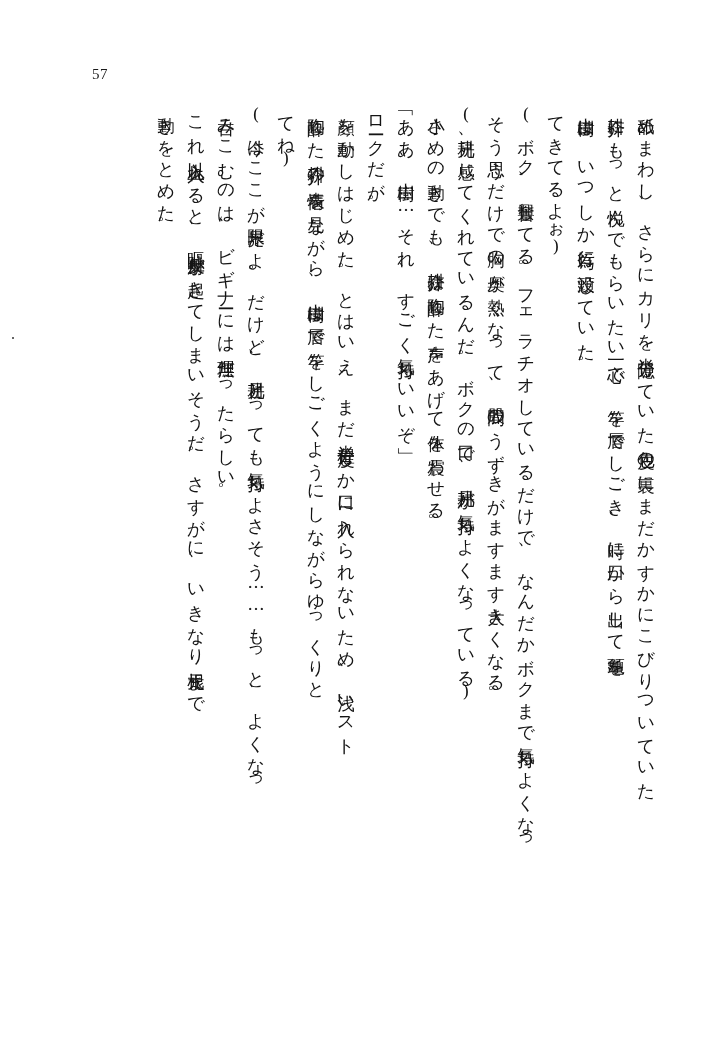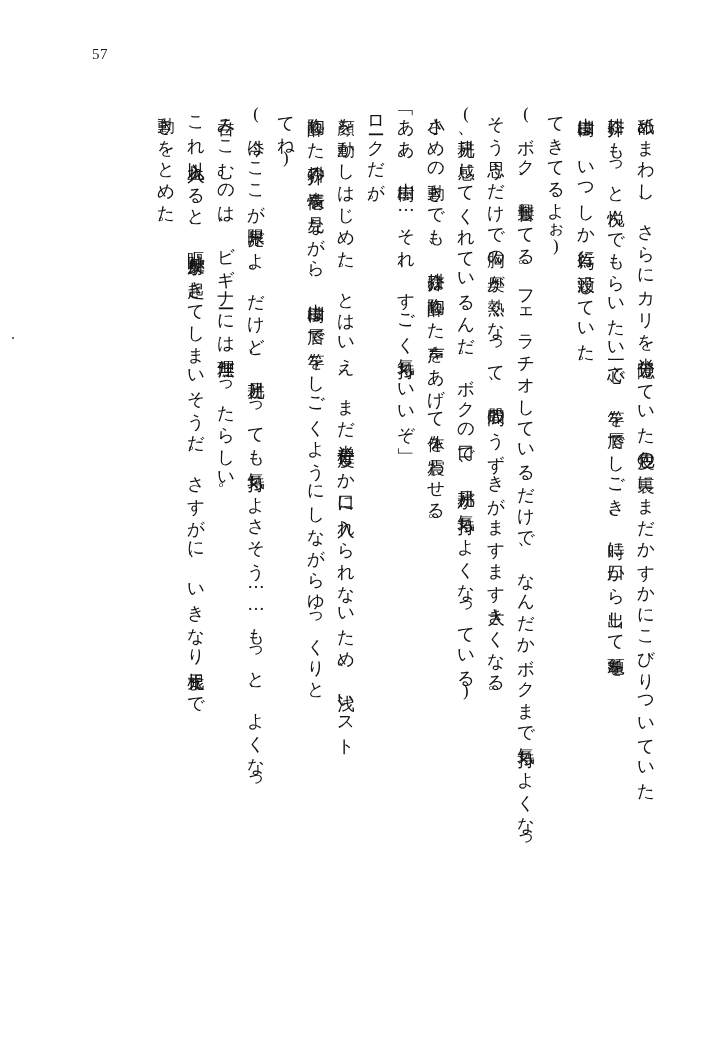--- a/index.html
+++ b/index.html
@@ -13,21 +13,21 @@
   }
   .page {
     position: relative;
     width: 706px;
     height: 1050px;
     background: #ffffff;
     overflow: hidden;
   }
   .page-number {
     position: absolute;
-    top: 46px;
+    top: 66px;
     left: 92px;
     font-size: 15px;
     font-family: "Liberation Serif", "DejaVu Serif", serif;
     letter-spacing: 0.5px;
     color: #1a1a1a;
   }
   
   .body-text {
     position: absolute;
     top: 104px;

